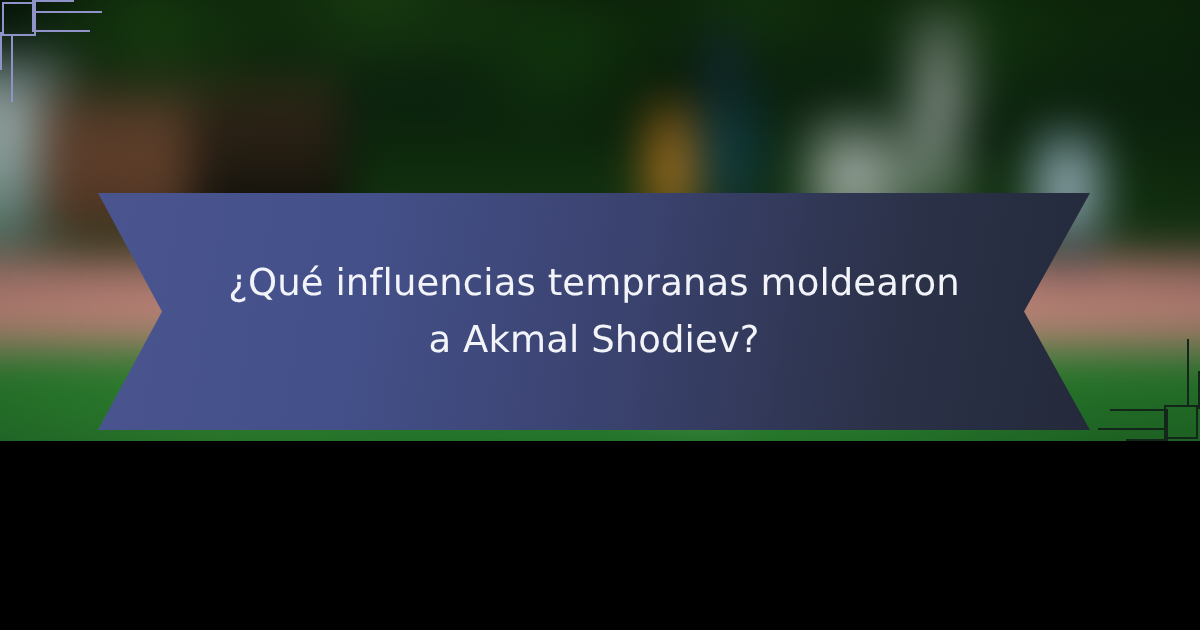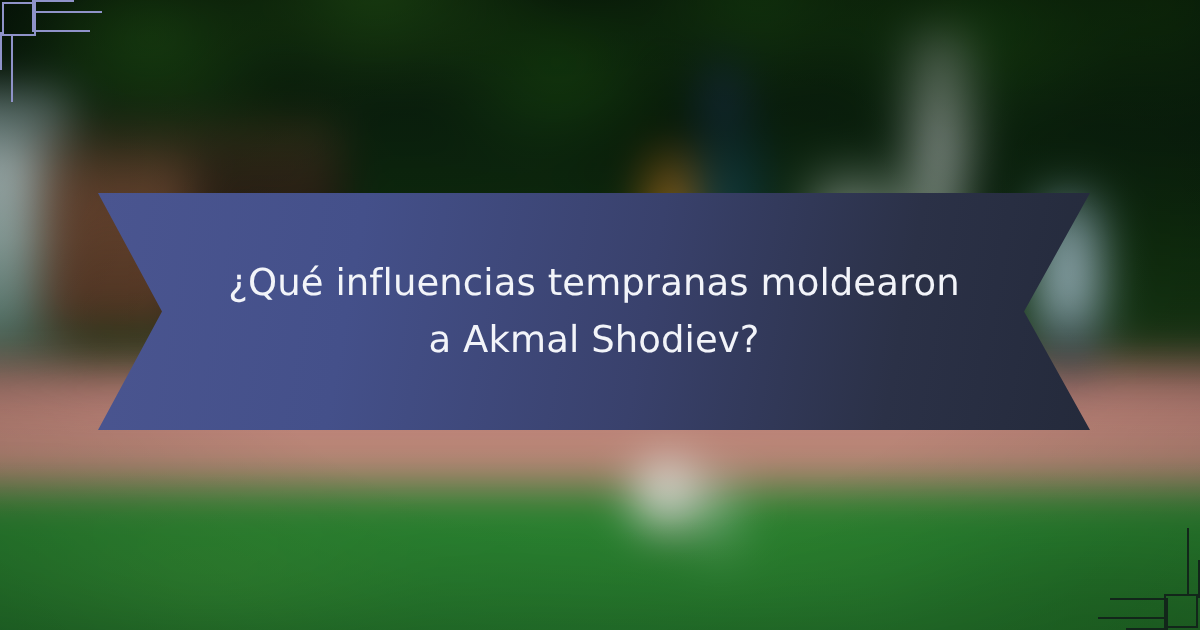--- a/index.html
+++ b/index.html
@@ -7,21 +7,21 @@
     padding: 0;
     background: #000;
   }
   body {
     font-family: "DejaVu Sans", sans-serif;
   }
 
   .canvas {
     position: relative;
     width: 1200px;
-    height: 630px;
+    height: 441px;
     overflow: hidden;
     background: #f0abfc;
   }
 
   
   .photo-bg {
     position: absolute;
     inset: -60px;
     overflow: hidden;
     filter: blur(22px) saturate(1.05);

